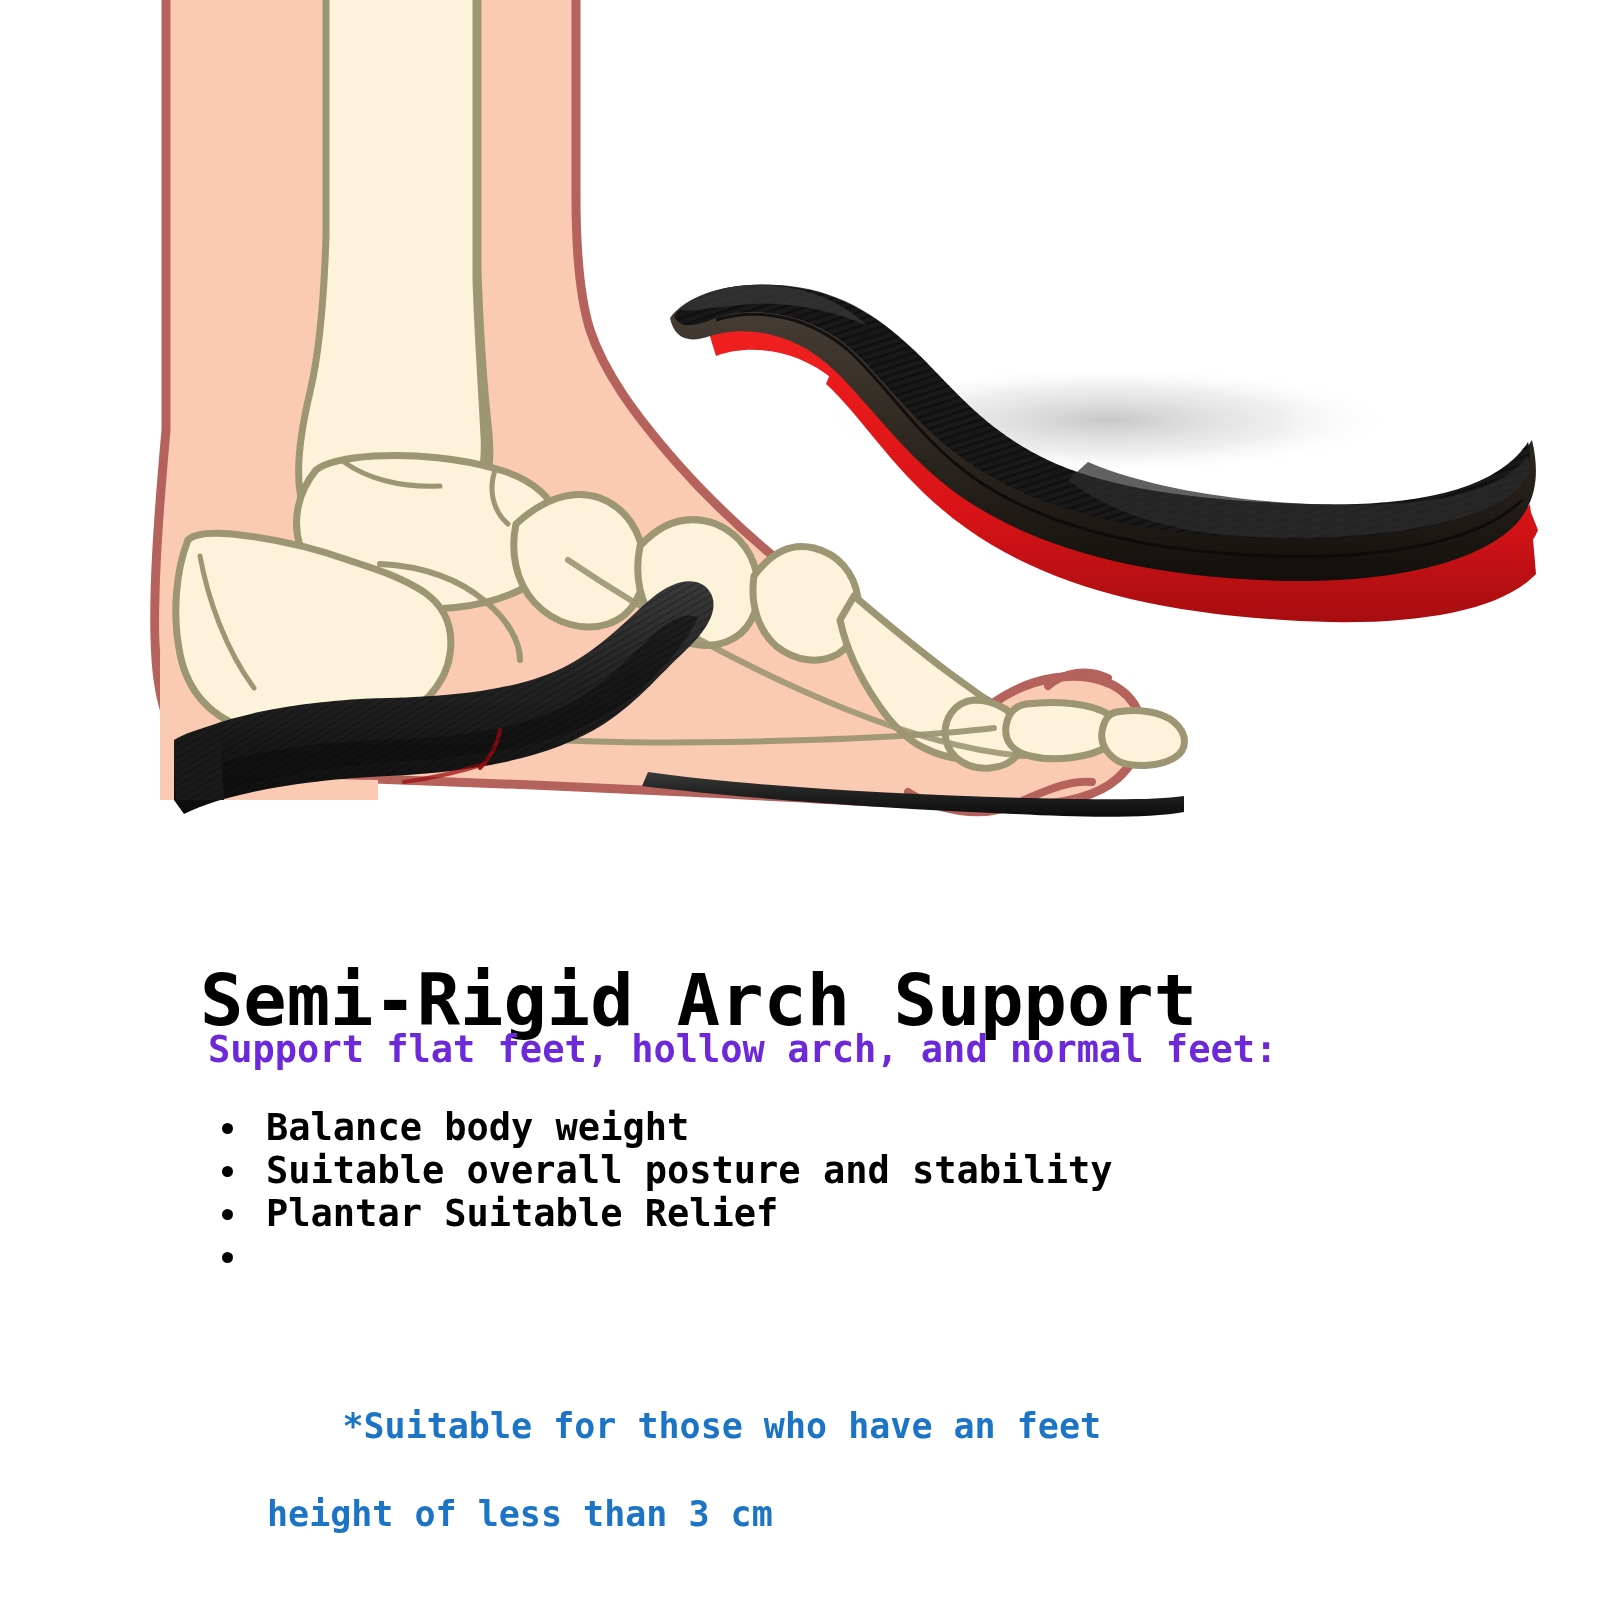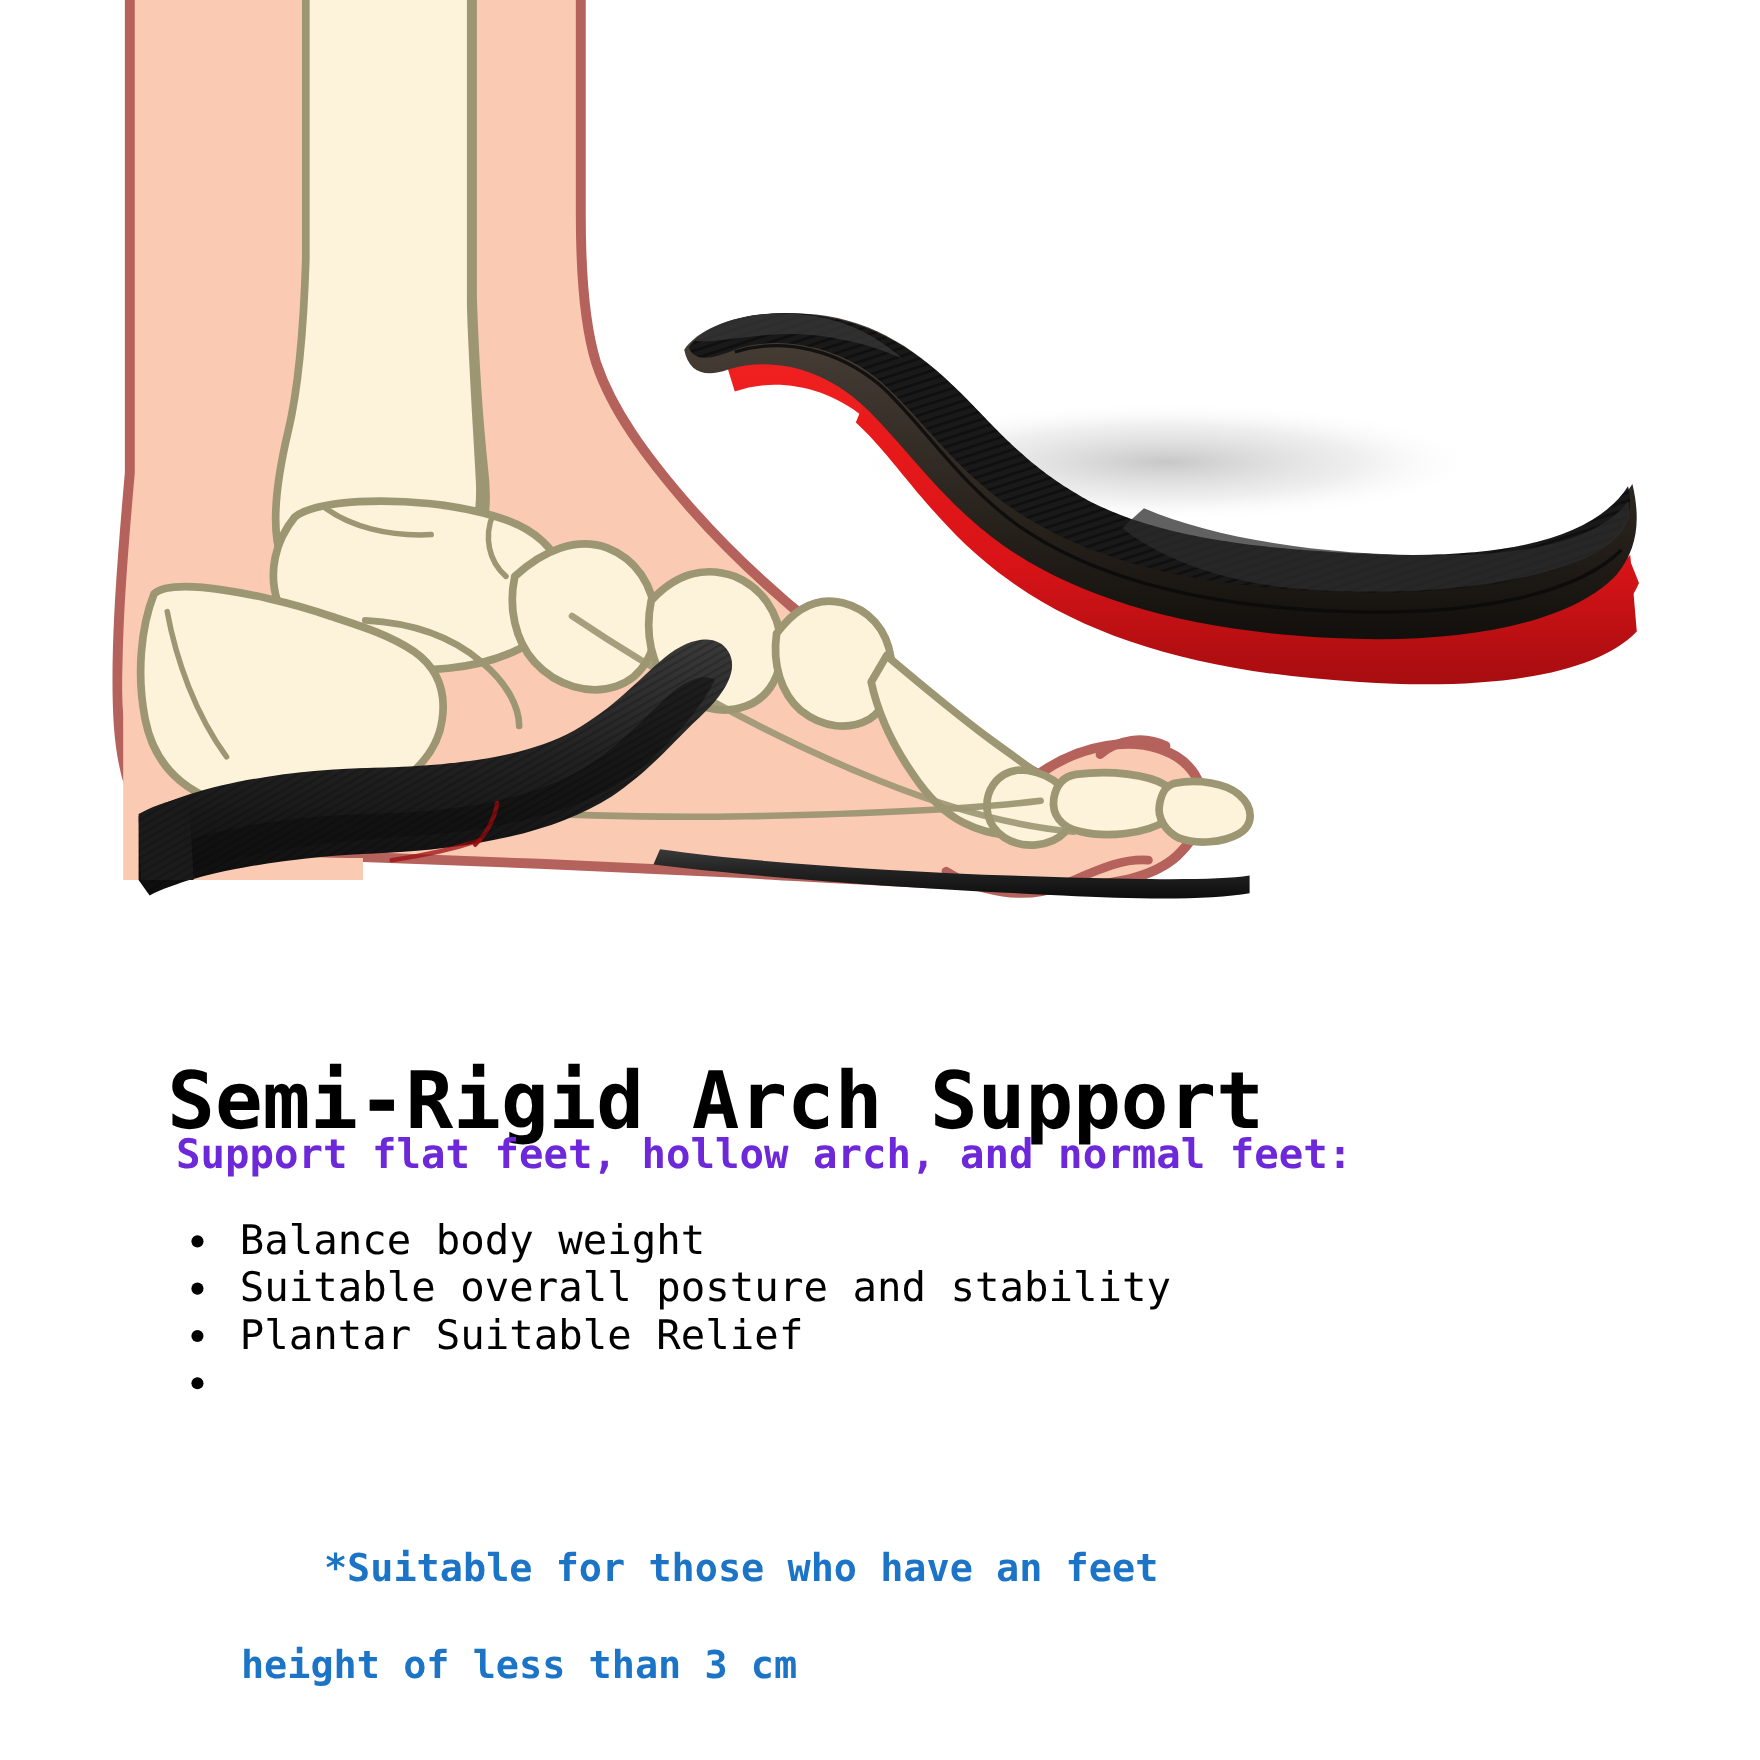--- a/index.html
+++ b/index.html
@@ -13,20 +13,21 @@
     overflow: hidden;
     font-family: "DejaVu Sans Mono", monospace;
     -webkit-font-smoothing: antialiased;
   }
 
   #page {
     position: relative;
     width: 1280px;
     height: 1600px;
     background: #ffffff;
+    margin-left: 48px;
   }
 
   
   #illustration {
     position: absolute;
     left: 0;
     top: 0;
     width: 1600px;
     height: 870px;
   }
@@ -75,21 +76,21 @@
     left: 168px;
     top: 236px;
     margin: 0;
     padding: 0;
     list-style: none;
   }
   #benefits-list li {
     position: relative;
     padding-left: 50px;
     font-family: "DejaVu Sans Mono", monospace;
-    font-weight: normal;
+    font-weight: bold;
     font-size: 37px;
     line-height: 43px;
     color: #000000;
     white-space: nowrap;
   }
   #benefits-list li .bullet-dot {
     position: absolute;
     left: 6px;
     top: 17px;
     width: 11px;

